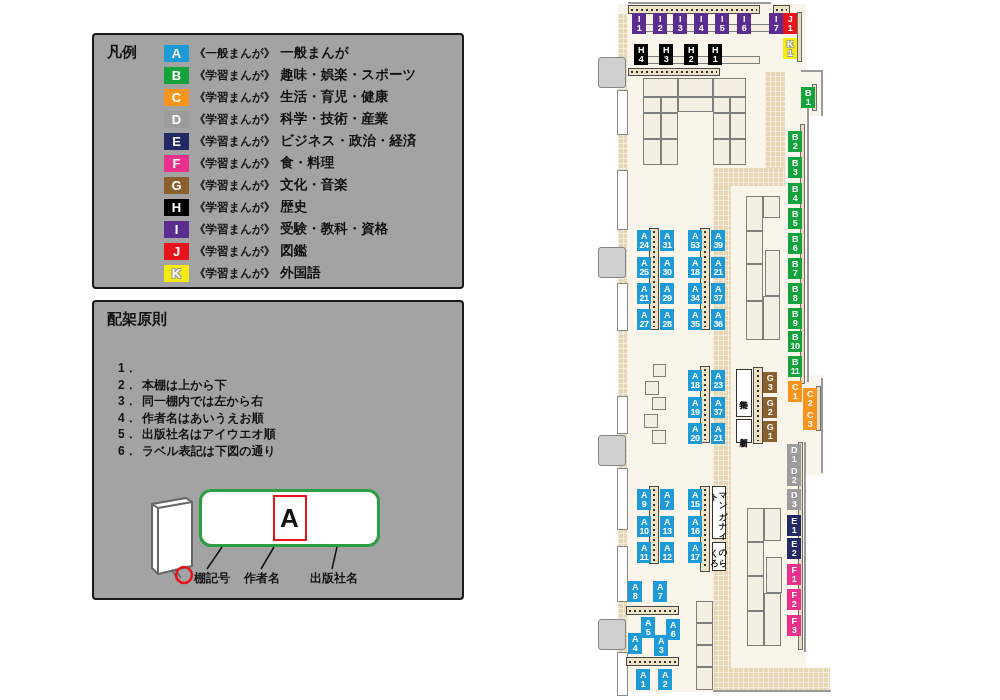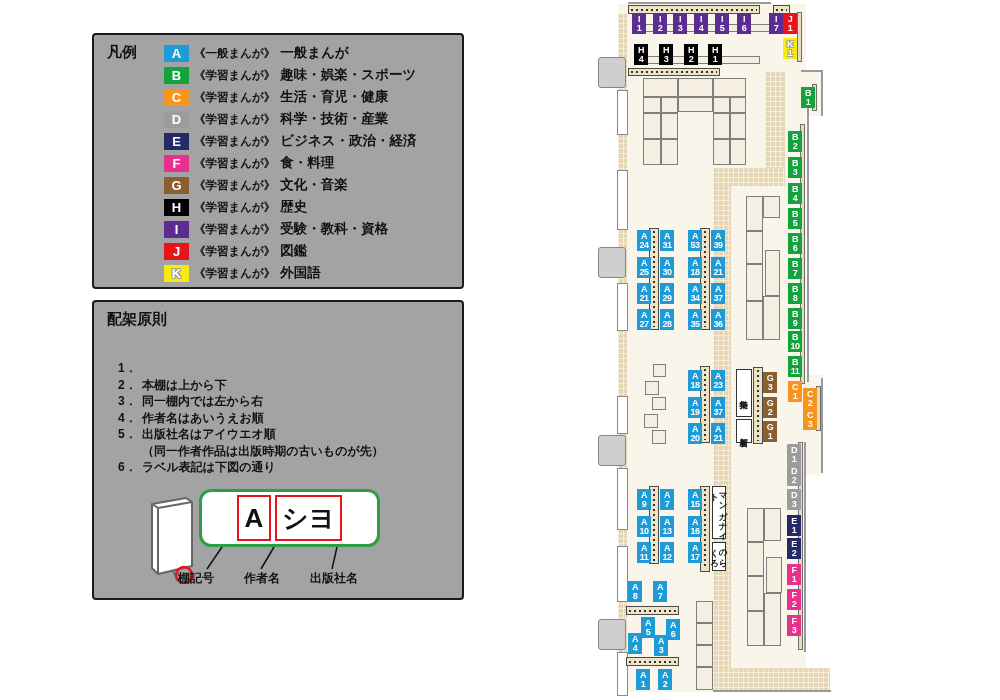--- a/index.html
+++ b/index.html
@@ -139,45 +139,43 @@
           <span class="rule-text">同一棚内では左から右</span>
         </div>
         <div class="rule-row">
           <span class="rule-num">4．</span>
           <span class="rule-text">作者名はあいうえお順</span>
         </div>
         <div class="rule-row">
           <span class="rule-num">5．</span>
           <span class="rule-text">出版社名はアイウエオ順</span>
         </div>
-        <div class="rule-sub">（同一作者作品は出版時期の古いものが先）</div>
         <div class="rule-row">
           <span class="rule-num">6．</span>
           <span class="rule-text">ラベル表記は下図の通り</span>
         </div>
       </div>
 
     <div id="label-diagram">
       <svg id="book-icon" width="60" height="96" viewBox="0 0 60 96">
         <path d="M10 14 L44 8 L50 12 L50 76 L16 84 L10 78 Z" fill="#ffffff" stroke="#666" stroke-width="2" stroke-linejoin="round"></path>
         <path d="M10 14 L16 18 L16 84" fill="none" stroke="#666" stroke-width="2"></path>
         <path d="M16 18 L50 12" fill="none" stroke="#666" stroke-width="2"></path>
         <path d="M30 80 L36 90 M33 79 L39 88" stroke="#666" stroke-width="1.5"></path>
         <circle cx="42" cy="85" r="8" fill="none" stroke="#E8131B" stroke-width="2.5"></circle>
       </svg>
       <div id="green-label-box">
         <span class="label-part">A</span>
-        <span class="label-part">シヨ</span>
       </div>
       <svg id="diagram-lines">
         <line x1="88" y1="60" x2="73" y2="82" stroke="#111" stroke-width="1.5"></line>
         <line x1="140" y1="60" x2="127" y2="82" stroke="#111" stroke-width="1.5"></line>
         <line x1="203" y1="60" x2="198" y2="82" stroke="#111" stroke-width="1.5"></line>
       </svg>
-      <span class="diagram-caption" style="left:62px">棚記号</span>
+      <span class="diagram-caption" style="left:78px">棚記号</span>
       <span class="diagram-caption" style="left:128px">作者名</span>
       <span class="diagram-caption" style="left:200px">出版社名</span>
     </div>
   </div>
 
   <div id="map">
       <div class="floor" style="left: 23px; top: 4px; width: 188px; height: 688px;"></div>
       <div class="floor" style="left: 207px; top: 70px; width: 20px; height: 46px;"></div>
       <div class="floor" style="left: 208px; top: 375px; width: 20px; height: 100px;"></div>
       <div class="hatch" style="left: 23px; top: 14px; width: 9px; height: 676px;"></div>

